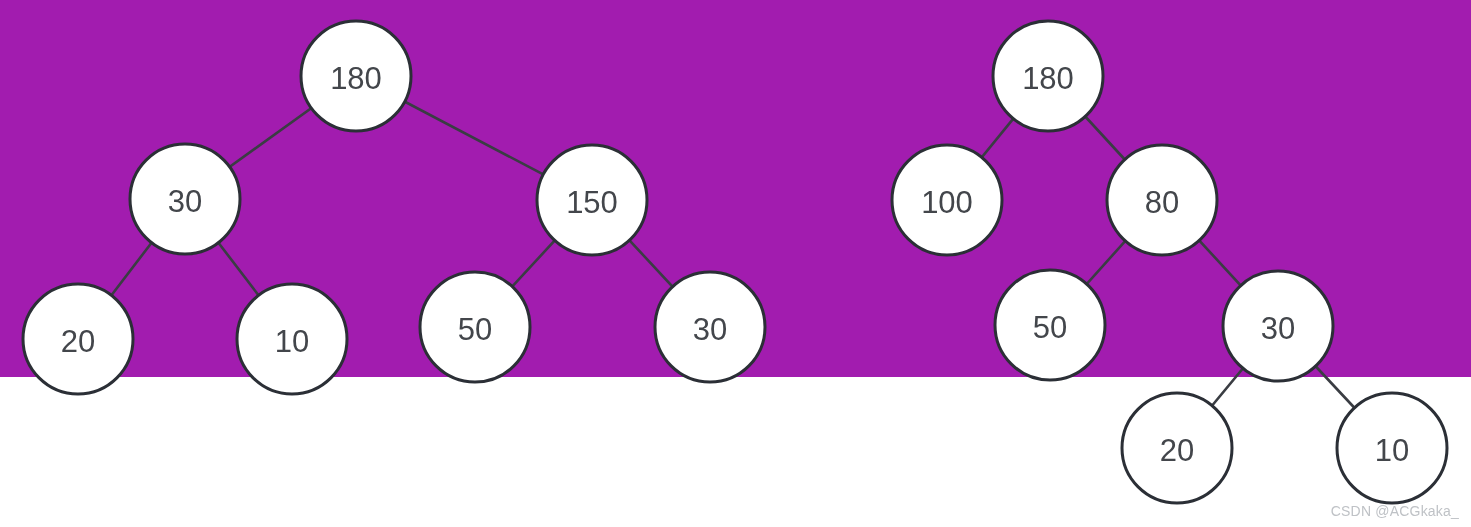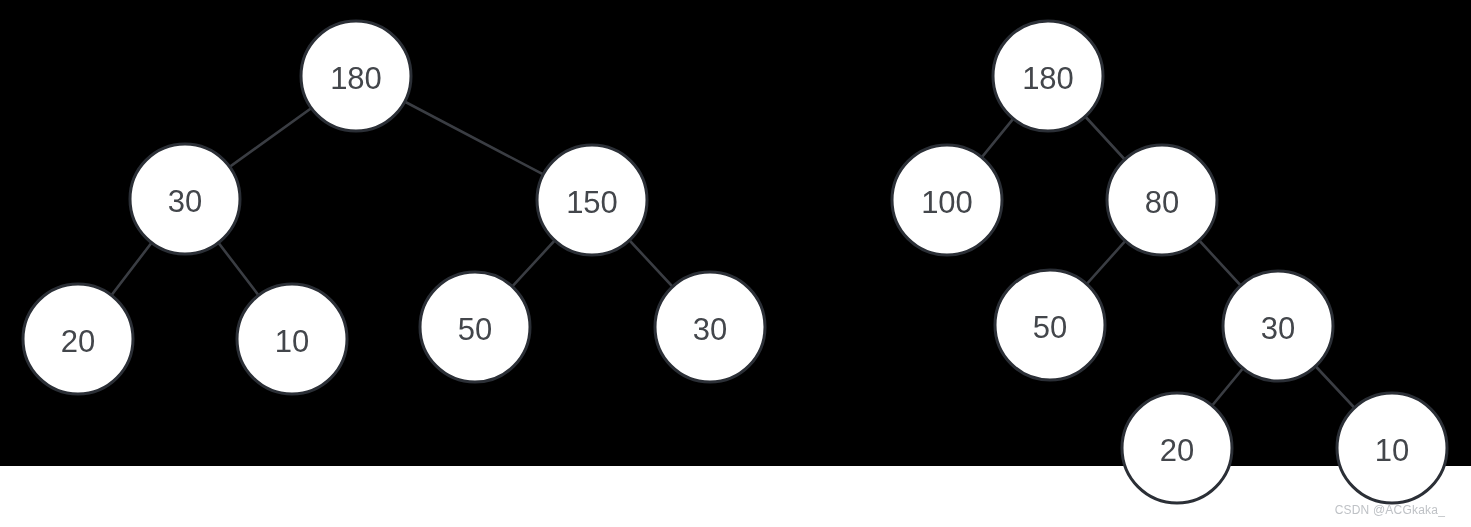--- a/index.html
+++ b/index.html
@@ -7,44 +7,44 @@
     padding: 0;
     background: #ffffff;
     width: 1471px;
     height: 527px;
     overflow: hidden;
     font-family: "Liberation Sans", sans-serif;
   }
   .stage {
     position: relative;
     width: 1471px;
-    height: 466px;
-    background: #000000;
+    height: 377px;
+    background: #a21caf;
   }
   svg.tree-canvas {
     position: absolute;
     left: 0;
     top: 0;
     display: block;
   }
   .tree-edge {
     stroke-linecap: round;
   }
   .tree-node-circle {
     
   }
   .tree-node-label {
     text-anchor: middle;
     dominant-baseline: central;
   }
   .watermark {
     position: absolute;
-    right: 26px;
+    right: 12px;
     top: 503px;
-    font-size: 12px;
+    font-size: 14px;
     letter-spacing: 0.2px;
     color: #bfc2c6;
     user-select: none;
     white-space: nowrap;
   }
 </style>
 </head>
 <body>
 
 <div class="stage">

